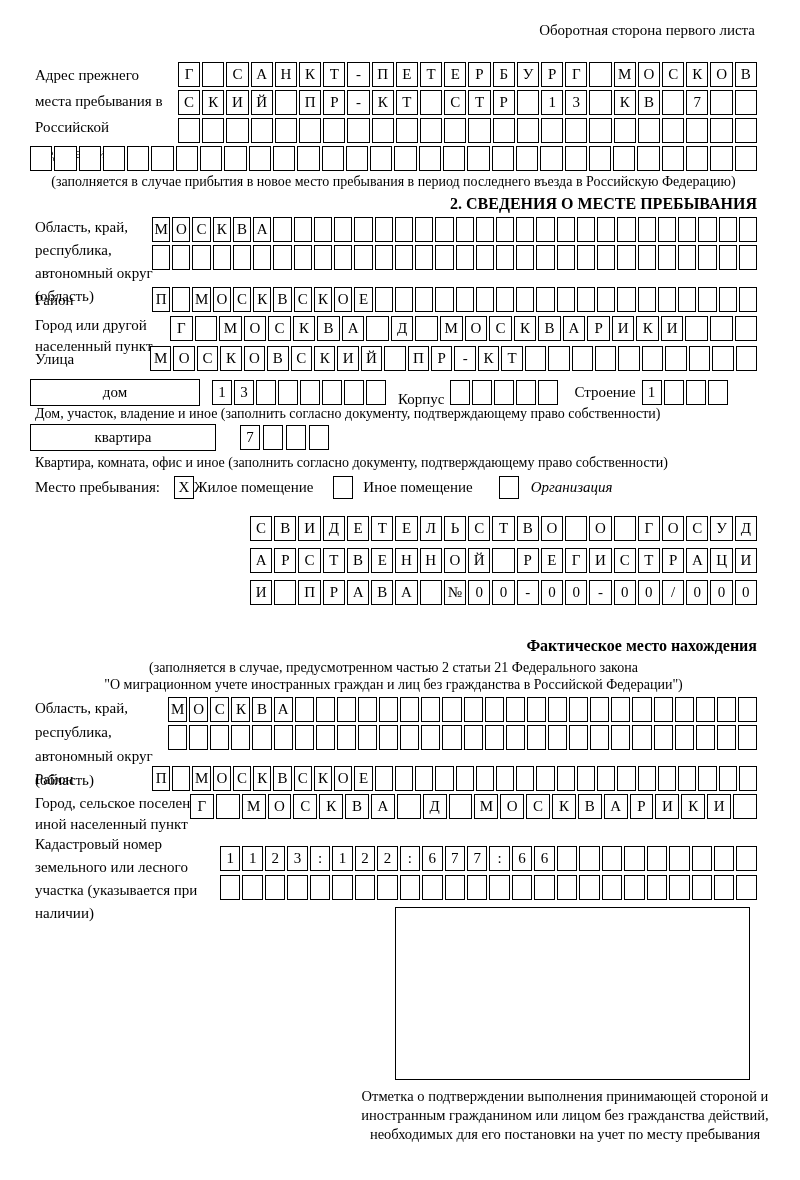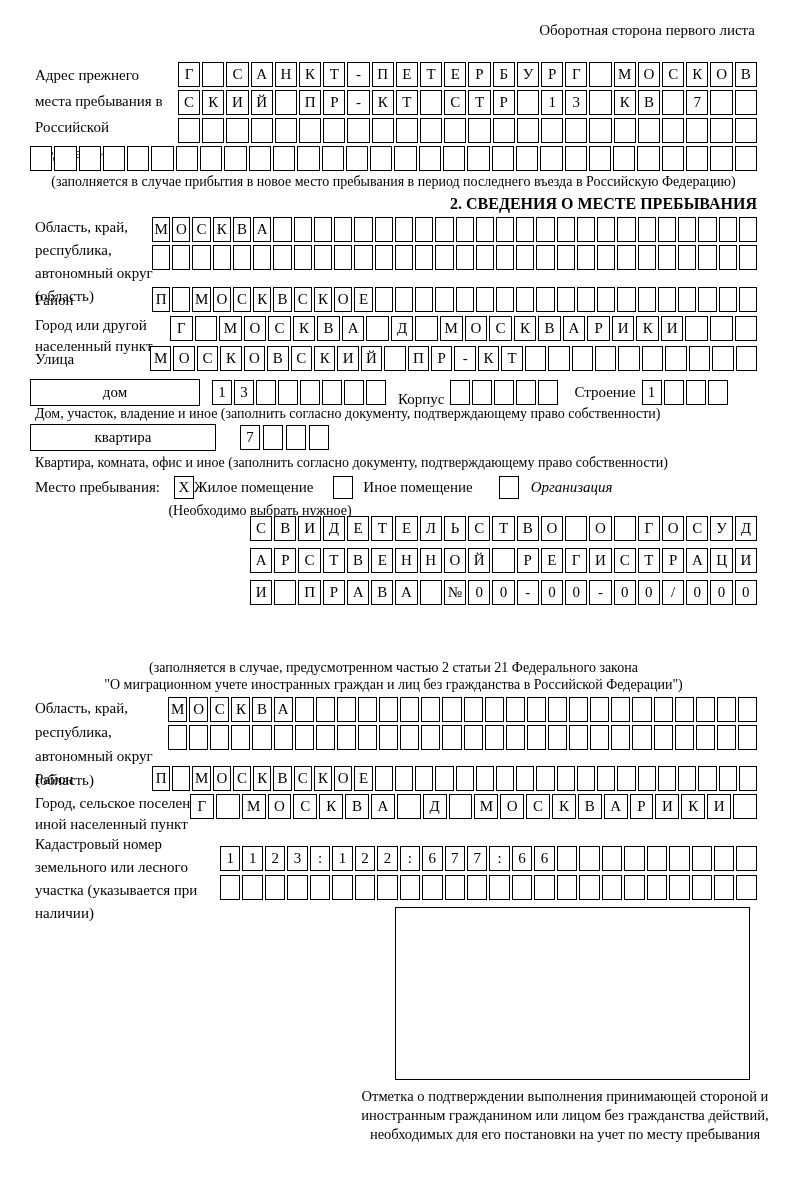--- a/index.html
+++ b/index.html
@@ -355,21 +355,20 @@
 
   <div class="abs inlinerow" style="left:35px;top:476px;">
     <span class="lbl">Место пребывания:</span>
     <div class="checkbox" style="margin-left:14px;">X</div>
     <span class="lbl" style="">Жилое помещение</span>
     <div class="checkbox" style="margin-left:20px;"></div>
     <span class="lbl" style="margin-left:10px;">Иное помещение</span>
     <div class="checkbox" style="margin-left:26px;"></div>
     <span class="lbl" style="margin-left:12px;font-style:italic;">Организация</span>
   </div>
-  <div class="abs cap" style="left:130px;top:503px;width:260px;">(Необходимо выбрать нужное)</div>
 
   <div class="abs cellrow" style="left:250px;top:516px;width:507px;height:26px;">
       <div class="cell">С</div>
       <div class="cell">В</div>
       <div class="cell">И</div>
       <div class="cell">Д</div>
       <div class="cell">Е</div>
       <div class="cell">Т</div>
       <div class="cell">Е</div>
       <div class="cell">Л</div>
@@ -427,20 +426,21 @@
       <div class="cell">0</div>
       <div class="cell">-</div>
       <div class="cell">0</div>
       <div class="cell">0</div>
       <div class="cell">/</div>
       <div class="cell">0</div>
       <div class="cell">0</div>
       <div class="cell">0</div>
     </div>
 
+  <div class="abs h" style="left:30px;top:637px;width:727px;">Фактическое место нахождения</div>
   <div class="abs cap" style="left:30px;top:660px;width:727px;">(заполняется в случае, предусмотренном частью 2 статьи 21 Федерального закона</div>
   <div class="abs cap" style="left:30px;top:677px;width:727px;">"О миграционном учете иностранных граждан и лиц без гражданства в Российской Федерации")</div>
 
   <div class="abs lbl" style="left:35px;top:696px;width:145px;line-height:24px;">Область, край, республика, автономный округ (область)</div>
   <div class="abs cellrow" style="left:168px;top:697px;width:589px;">
       <div class="cell">М</div>
       <div class="cell">О</div>
       <div class="cell">С</div>
       <div class="cell">К</div>
       <div class="cell">В</div>

